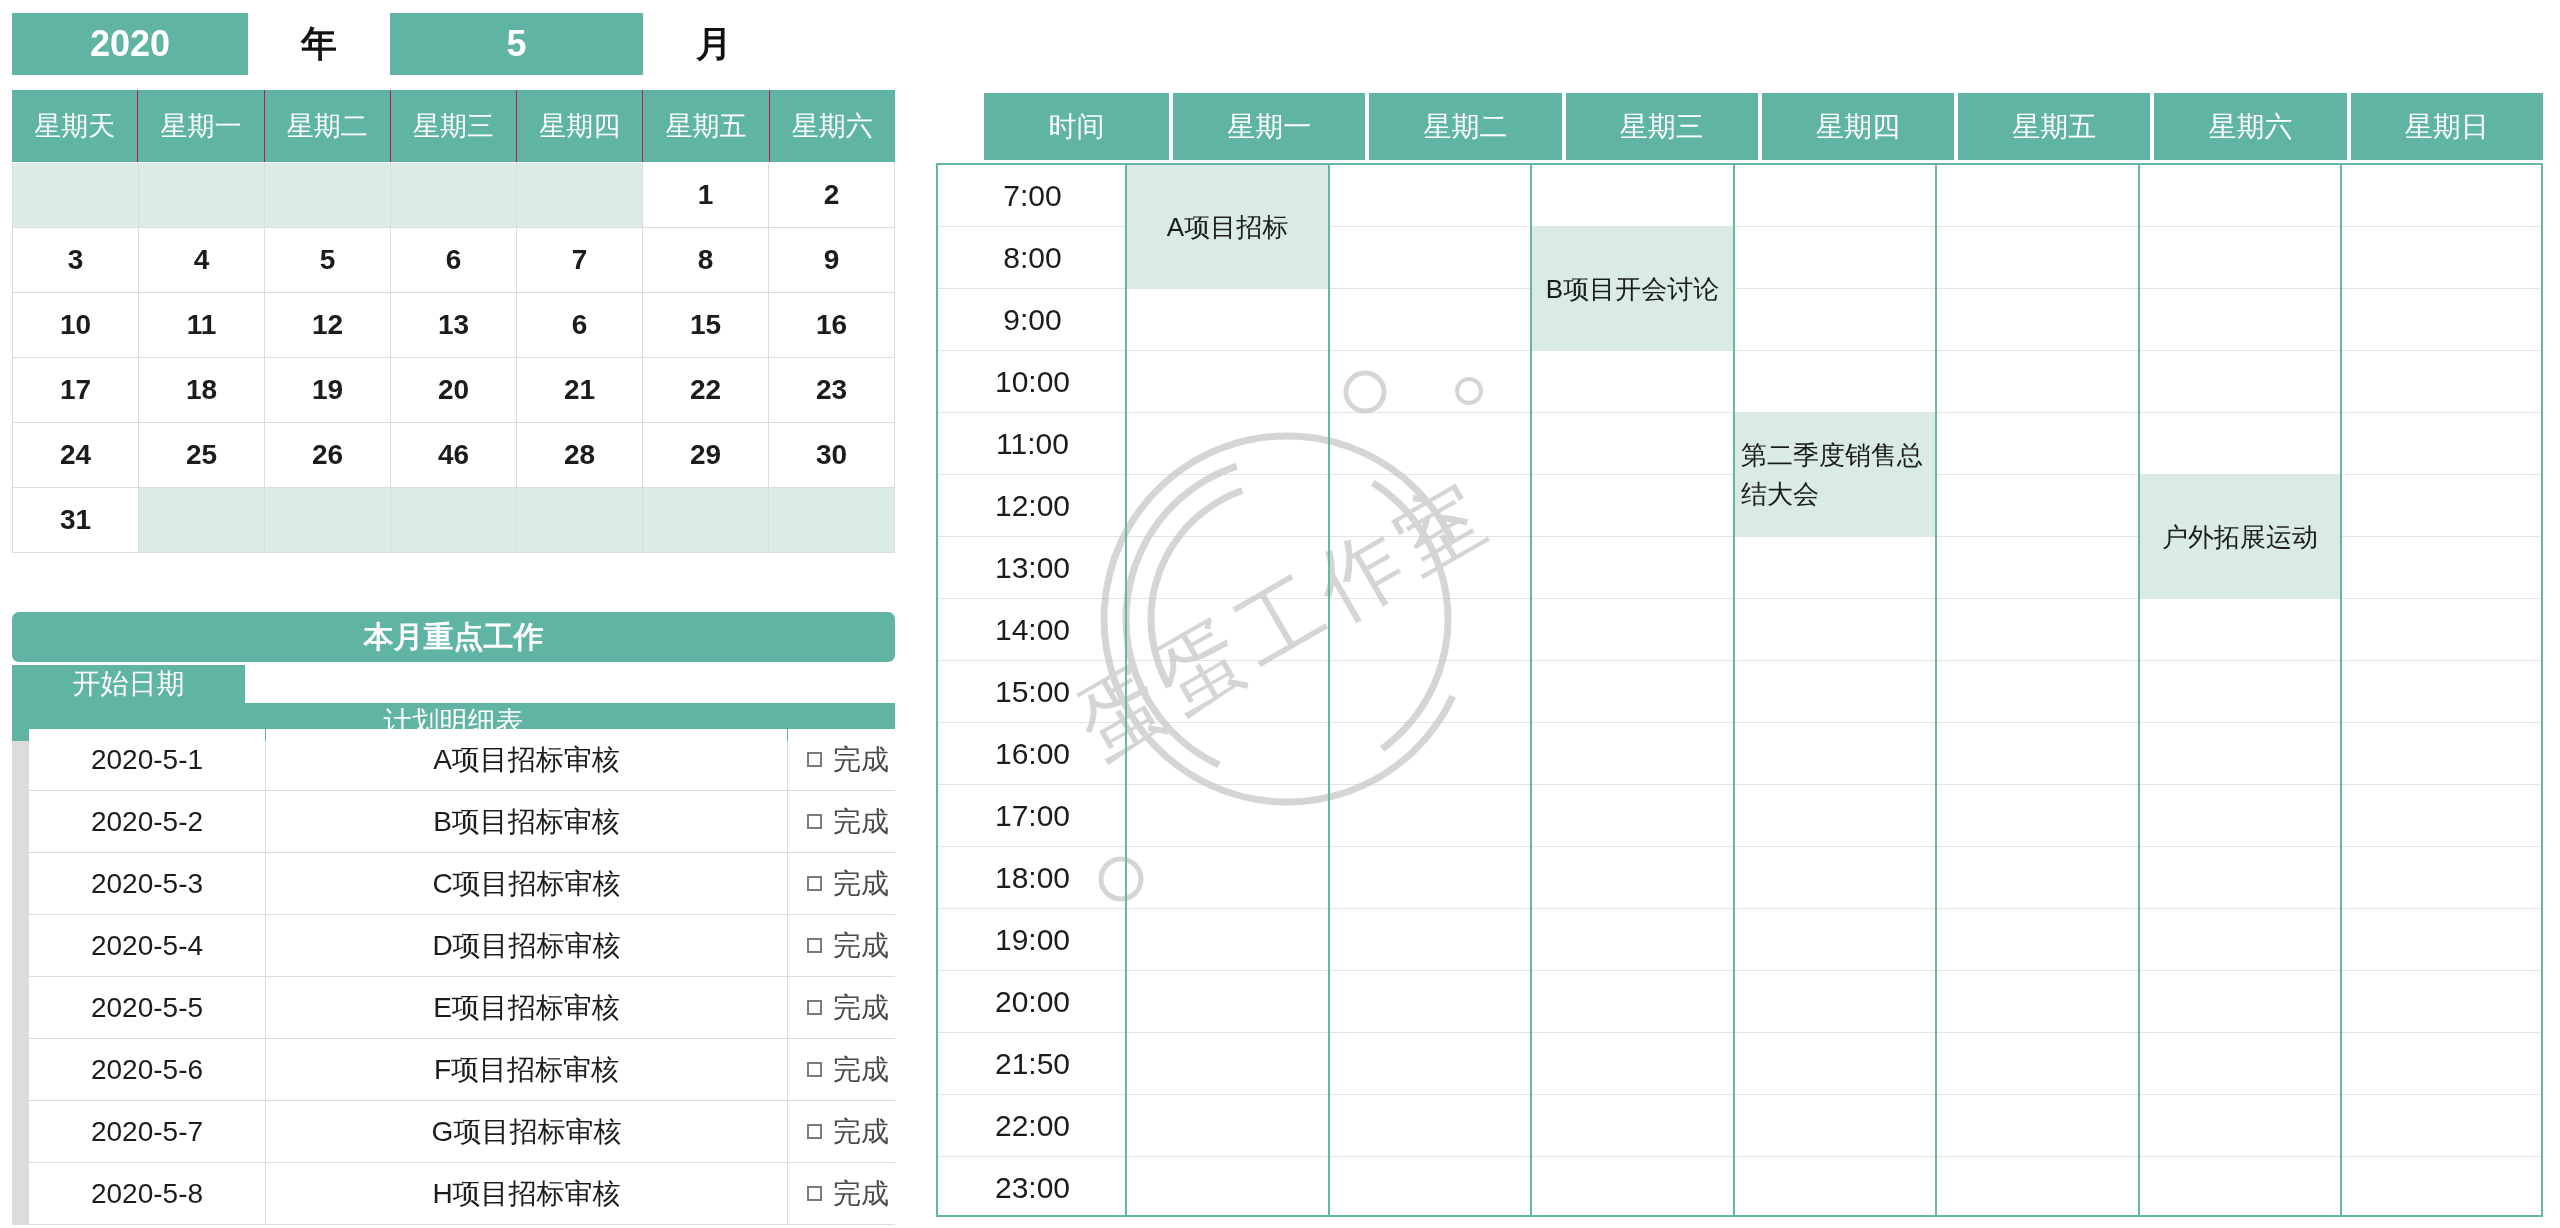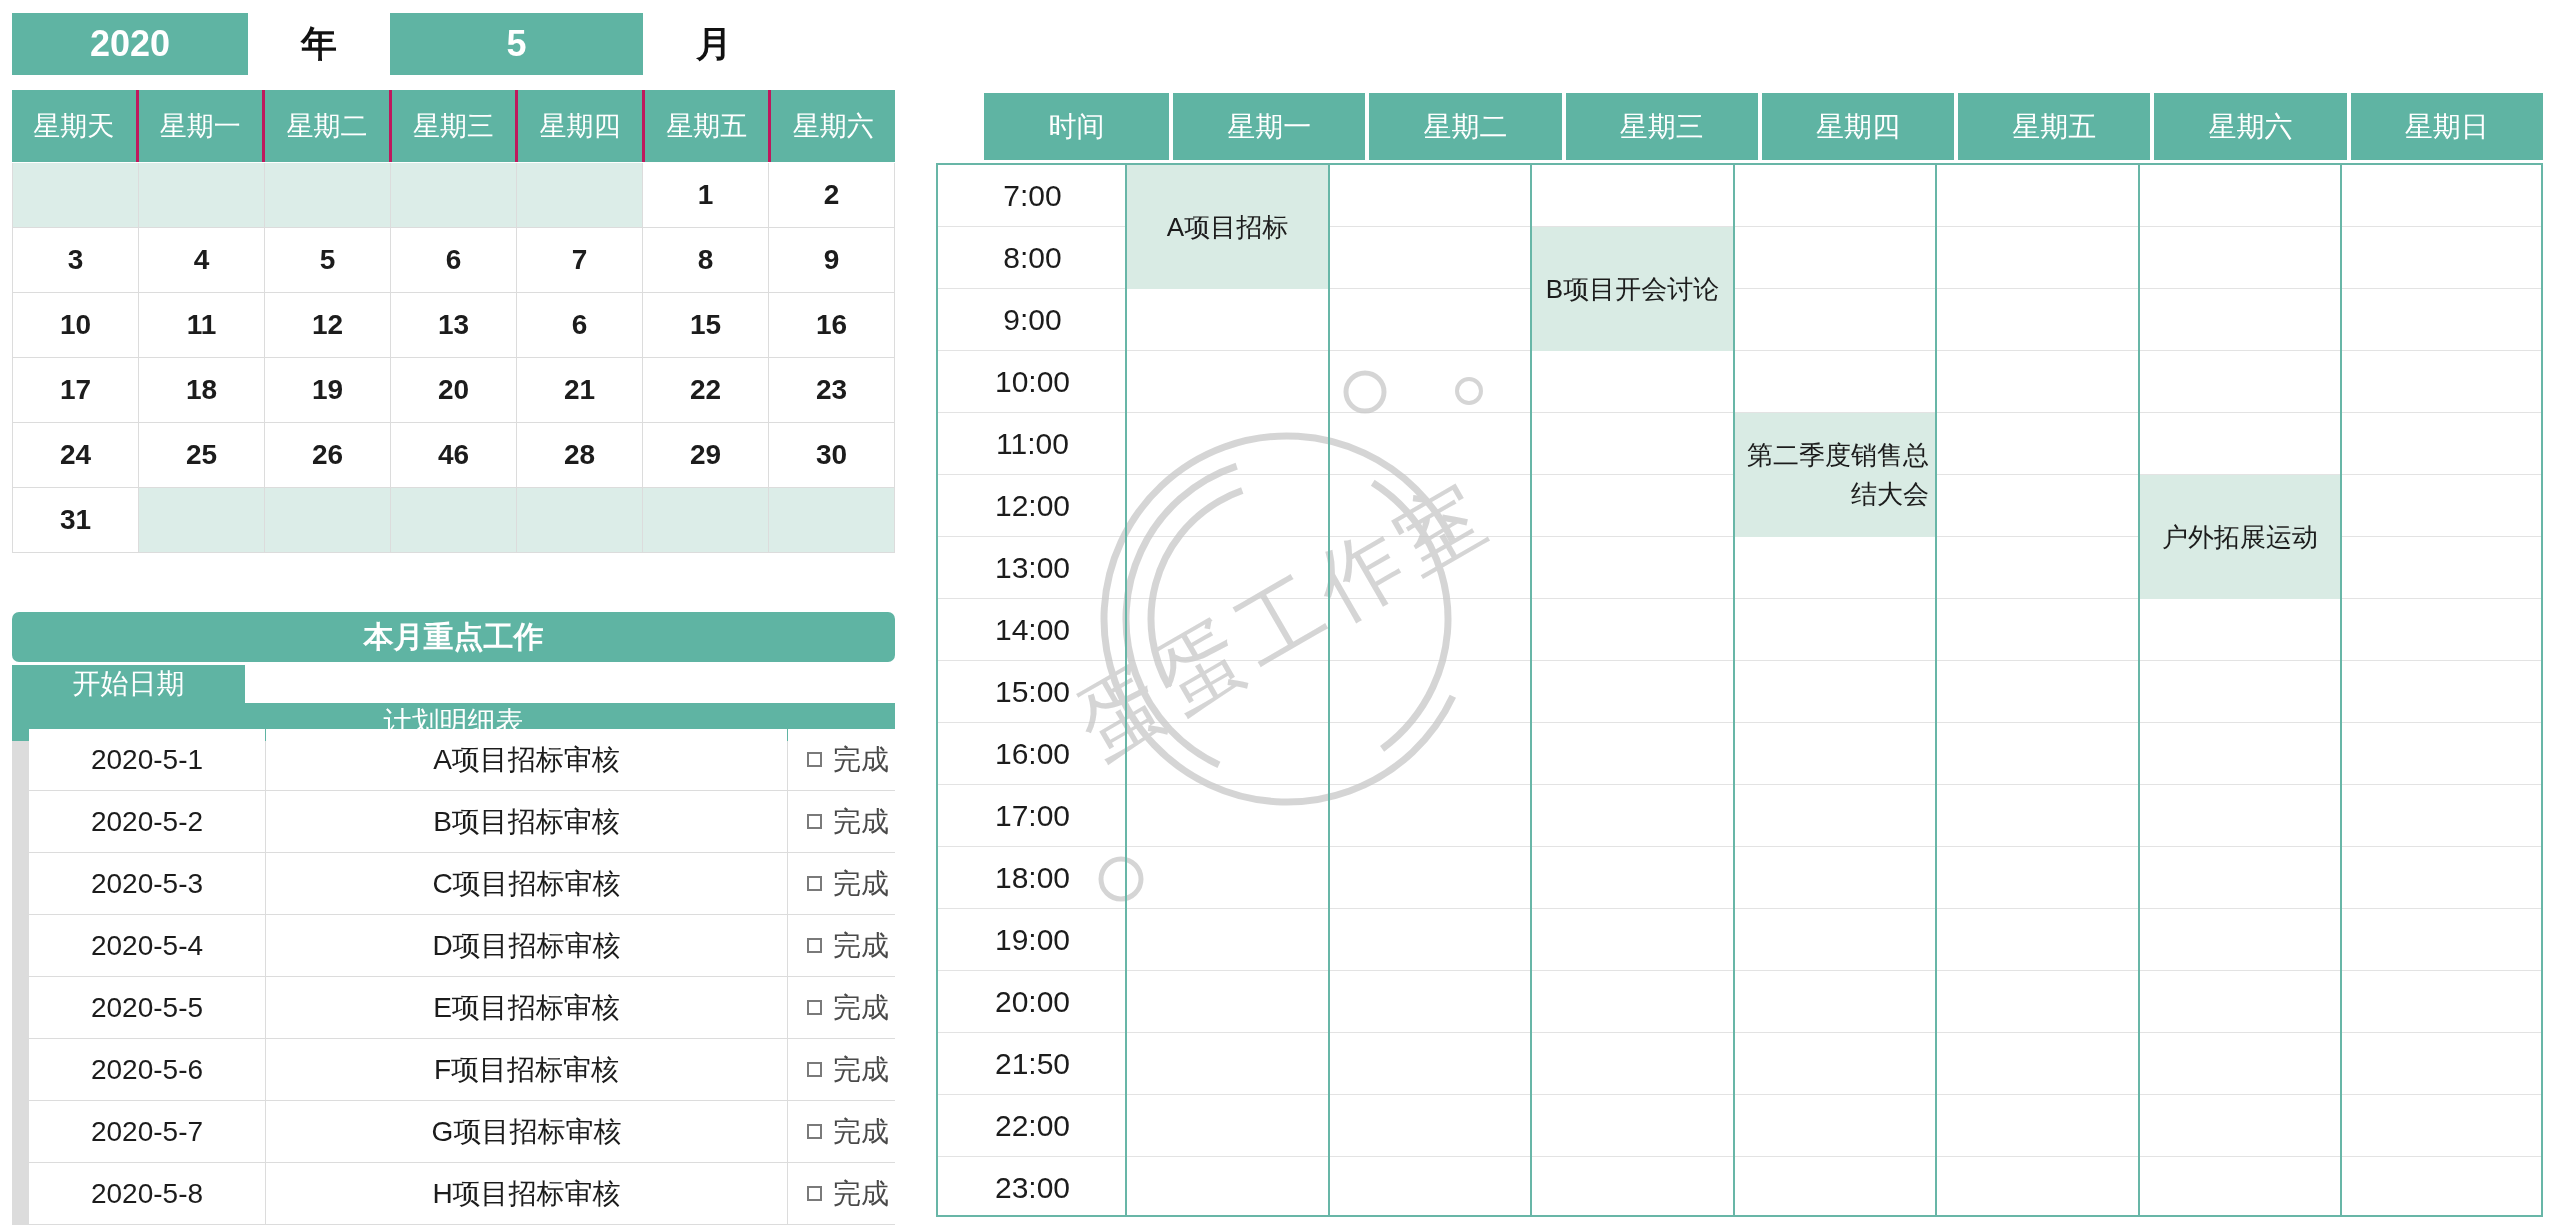--- a/index.html
+++ b/index.html
@@ -13,21 +13,21 @@
             display:flex; align-items:center; justify-content:center; }
   .ym-box.year { width:236px; }
   .ym-box.month { width:253px; }
   .ym-suffix { width:142px; display:flex; align-items:center; justify-content:center;
                font-weight:bold; font-size:36px; color:#111; }
 
   
   .minical { left:12px; top:90px; width:883px; }
   .minical-head { display:flex; height:72px; }
   .minical-head > div { flex:1; background:#5FB4A3; color:#fff; font-size:27px;
-        display:flex; align-items:center; justify-content:center; border-right:3px solid #be185d; }
+        display:flex; align-items:center; justify-content:center; border-right:1px solid #be185d; }
   .minical-head > div:last-child { border-right:none; }
   .minical-body { display:grid; grid-template-columns:repeat(7,1fr); grid-auto-rows:64px;
         gap:1px; background:#dcdcdc; border:1px solid #dcdcdc; border-top:none; margin-top:1px; }
   .minical-body > div { background:#fff; display:flex; align-items:center; justify-content:center;
         font-size:28px; font-weight:bold; }
   .minical-body > div.s { background:#DCEDE8; }
 
   
   .tasks { left:12px; top:612px; width:883px; }
   .tasks-title { height:50px; background:#5FB4A3; color:#fff; font-weight:bold; font-size:30px;
@@ -54,21 +54,21 @@
   .sched-head .time { width:189px;margin-left:48px; }
   .sched-head .day { flex:1; }
   .sched-body { position:absolute; left:0; top:70px; width:1607px; height:1054px;
         border:2px solid #68B6A7;
         background:repeating-linear-gradient(to bottom, #ffffff 0 61px, #e3e3e3 61px 62px); }
   .timecol { position:absolute; left:0; top:0; width:189px; }
   .timecol > div { height:62px; display:flex; align-items:center; justify-content:center;
         font-size:30px; }
   .vline { position:absolute; top:0; bottom:0; width:2px; background:#68B6A7; z-index:2; }
   .event { position:absolute; background:#D9EBE4; z-index:3; display:flex; align-items:center;
-        justify-content:center; text-align:right; font-size:26px; line-height:1.5;
+        justify-content:center; text-align:left; font-size:26px; line-height:1.5;
         padding:0 6px; }
   .wm { position:absolute; left:-1px; top:99px; width:700px; height:700px; z-index:1;
         pointer-events:none; }
 </style>
 </head>
 <body>
 
 <div class="abs topbar">
   <div class="ym-box year">2020</div>
   <div class="ym-suffix">年</div>

